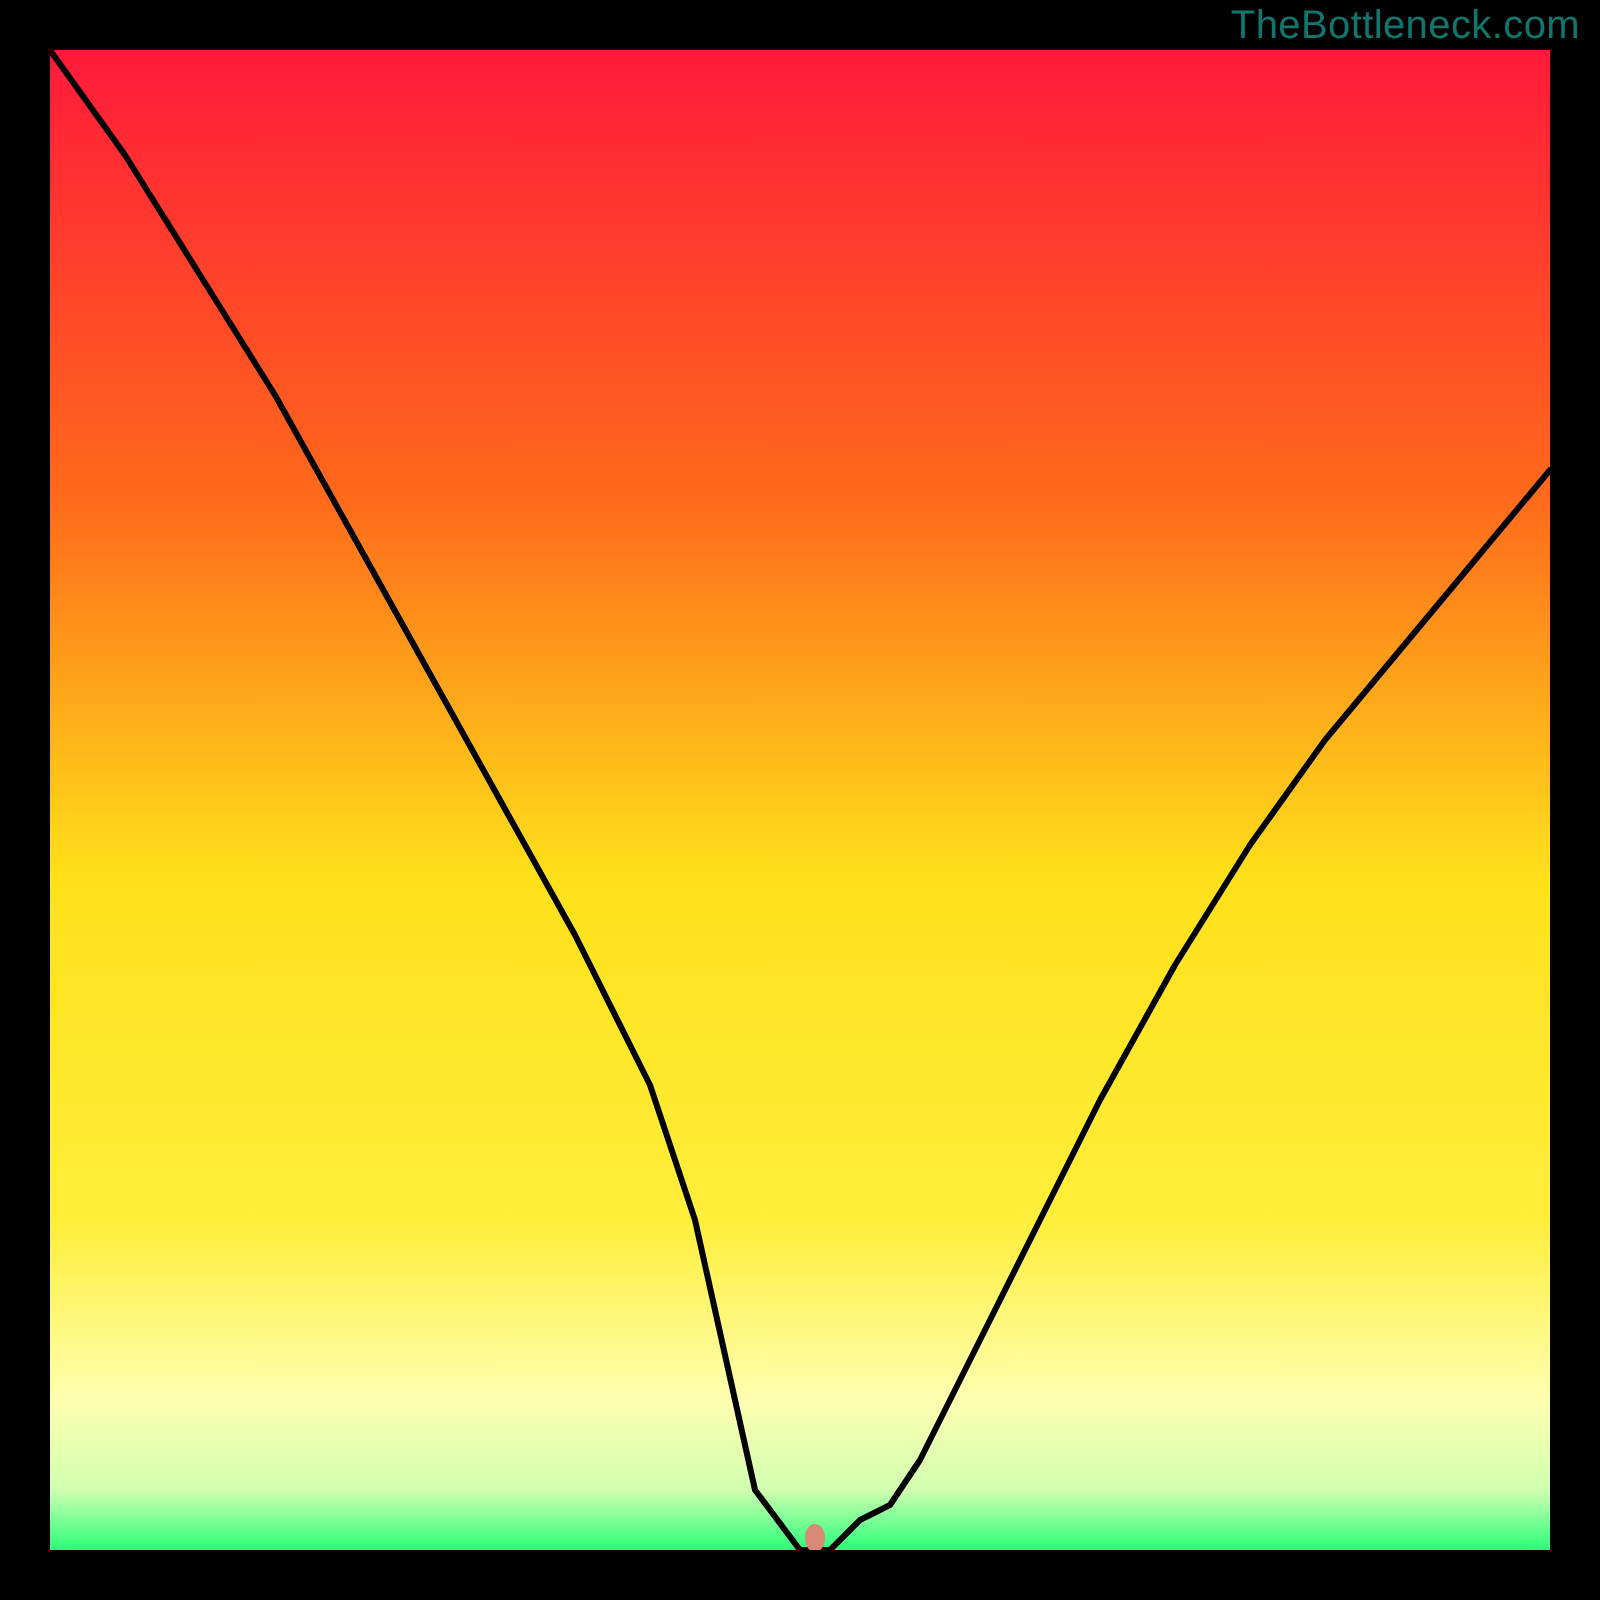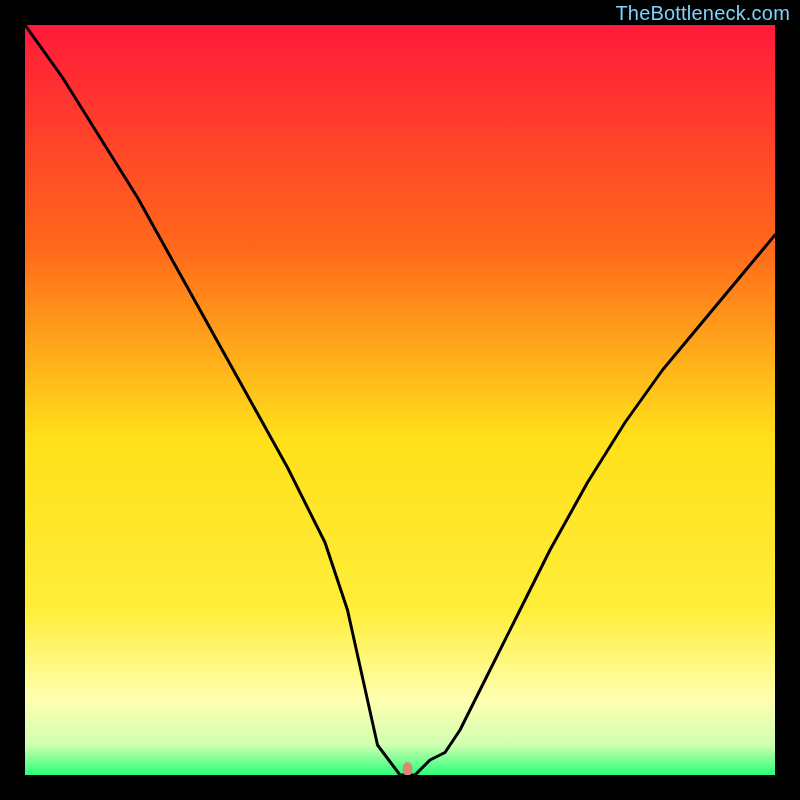--- a/index.html
+++ b/index.html
@@ -14,21 +14,21 @@
   .frame {
     position: relative;
     width: 800px;
     height: 800px;
     background: #000;
   }
   .watermark {
     position: absolute;
     top: 2px;
     right: 10px;
-    color: #7dd3fc;
+    color: #0f766e;
     font-size: 20px;
     font-weight: 500;
     letter-spacing: 0.2px;
     z-index: 5;
   }
   .plot {
     position: absolute;
     left: 25px;
     top: 25px;
     width: 750px;

